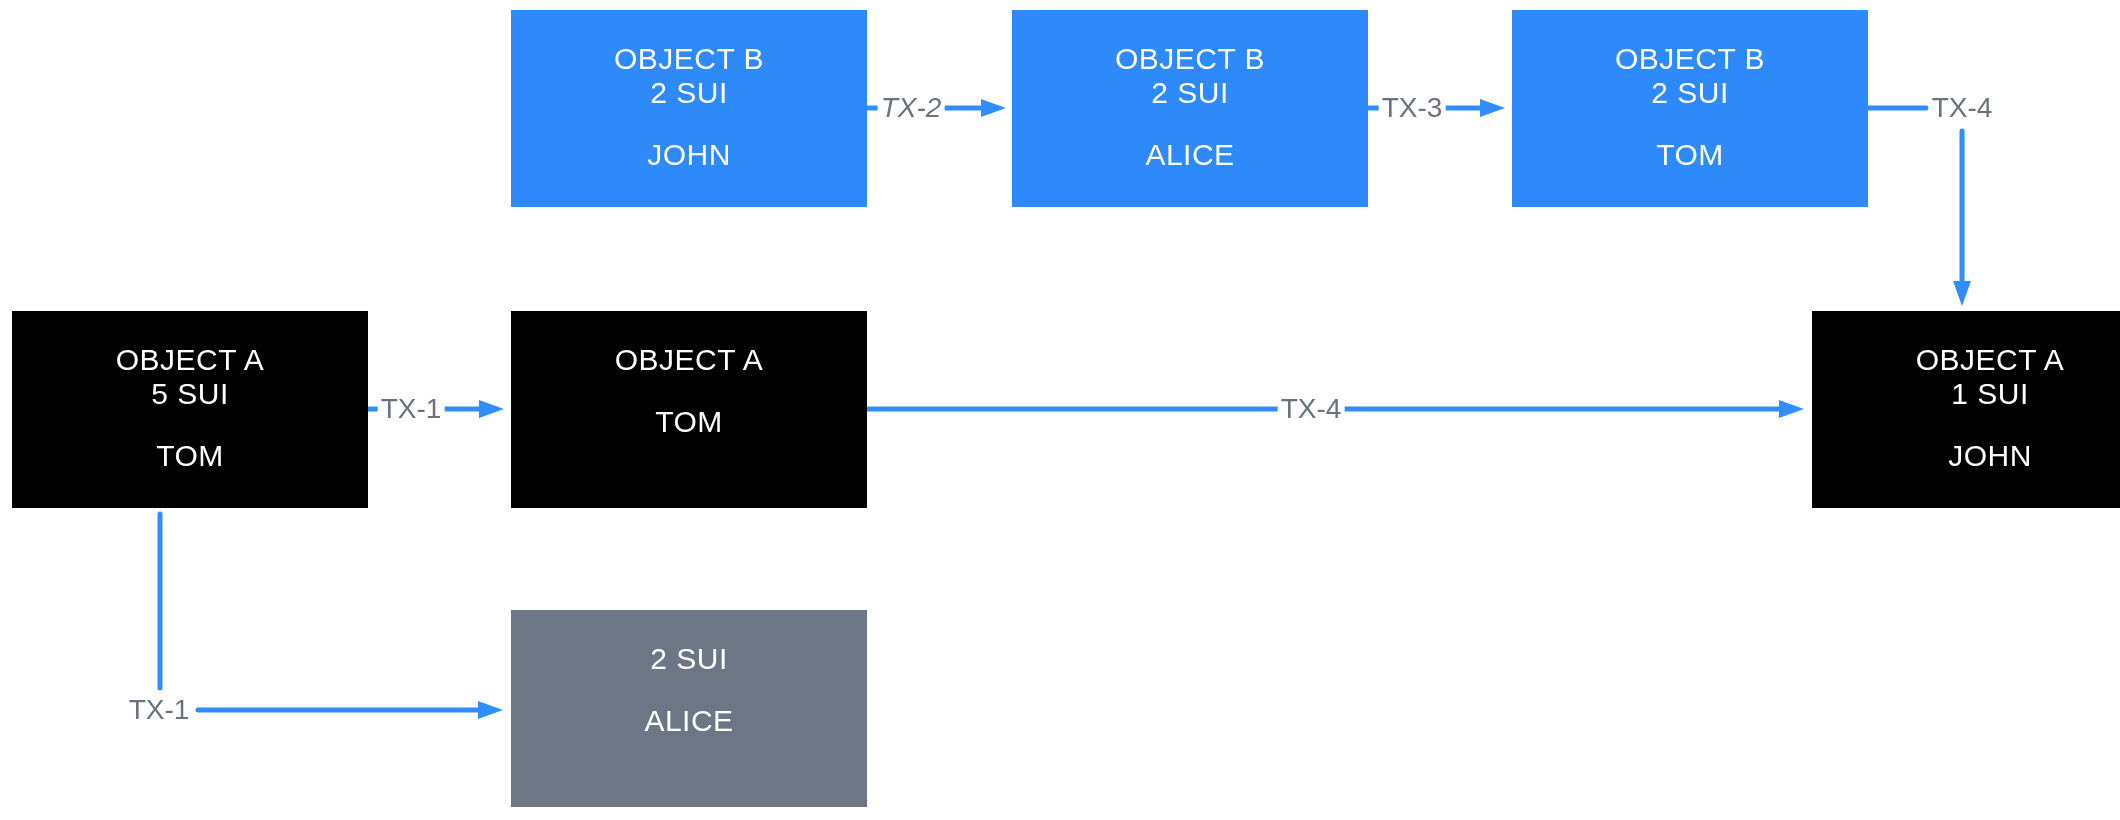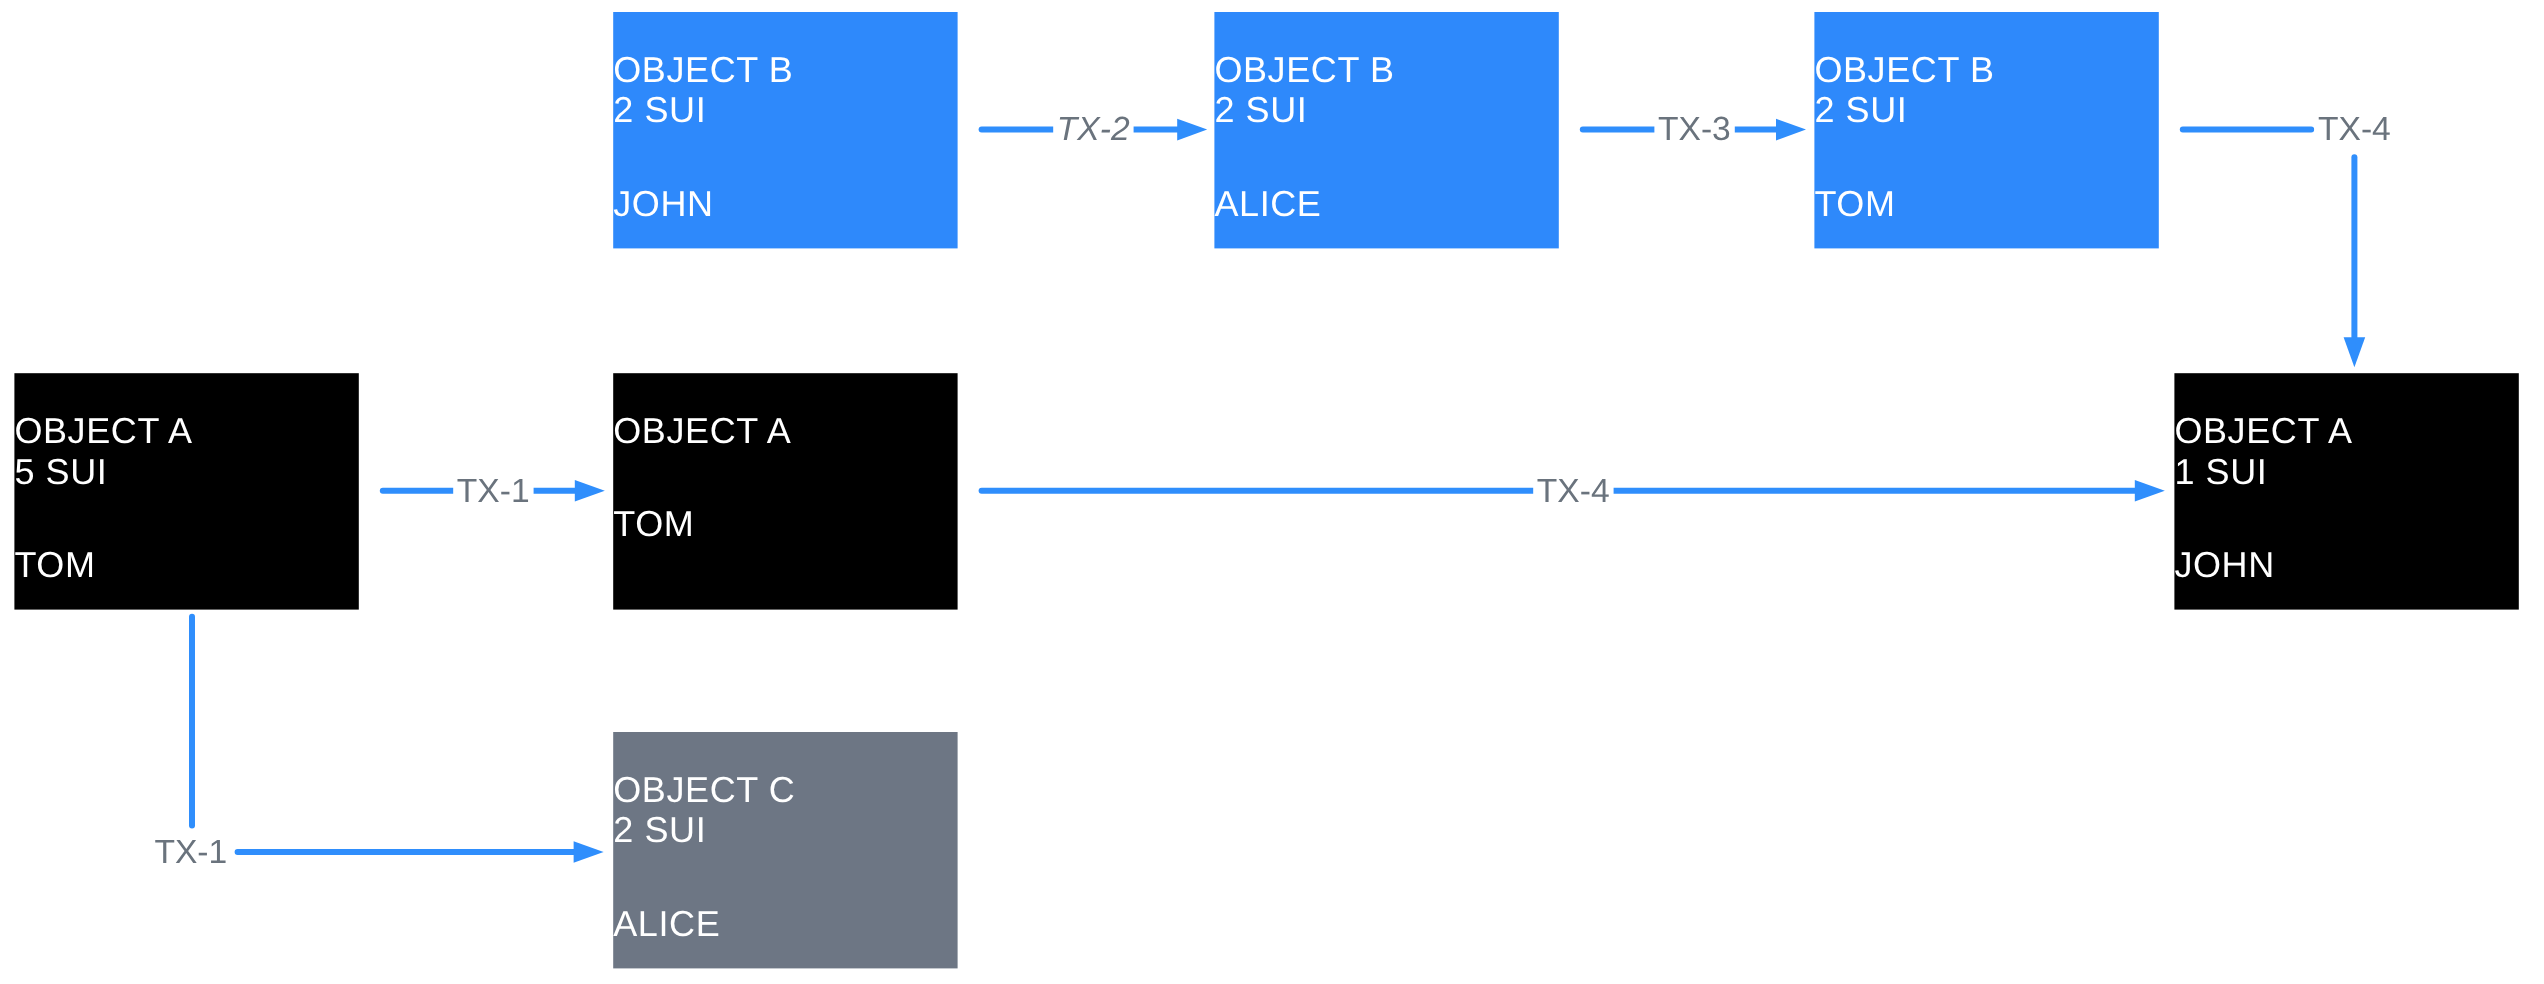--- a/index.html
+++ b/index.html
@@ -10,33 +10,34 @@
   #canvas {
     position: relative;
     width: 2120px;
     height: 820px;
     background: var(--c-background, #ffffff);
     font-family: "Liberation Sans", sans-serif;
     overflow: hidden;
   }
   .node {
     position: absolute;
-    width: 287px;
+    width: 356px;
     height: 197px;
     box-sizing: border-box;
     padding-top: 32px;
+    text-align: center;
     color: var(--c-box_text, #ffffff);
     font-size: 30px;
     line-height: 34px;
     letter-spacing: 0.5px;
   }
   .node.blue  { background: var(--c-object_b_blue, #2e89fb); }
   .node.black { background: var(--c-object_a_black, #000000); }
   .node.gray  { background: var(--c-object_c_gray, #6d7684); }
-  .node .owner { margin-top: 44px; }
+  .node .owner { margin-top: 28px; }
 
   #edges-svg {
     position: absolute;
     left: 0; top: 0;
     width: 2120px;
     height: 820px;
   }
   .edge-line {
     stroke: var(--c-arrow_blue, #2f8efc);
     stroke-width: 5;
@@ -120,18 +121,17 @@
     <div class="owner">TOM</div>
   </div>
 
   <div class="node black" style="left:1812px; top:311px;">
     <div>OBJECT A</div>
     <div>1 SUI</div>
     <div class="owner">JOHN</div>
   </div>
 
   <div class="node gray" style="left:511px; top:610px;">
-    <div>OBJECT C</div>
     <div>2 SUI</div>
     <div class="owner">ALICE</div>
   </div>
 
 </div>
 
 </body></html>

